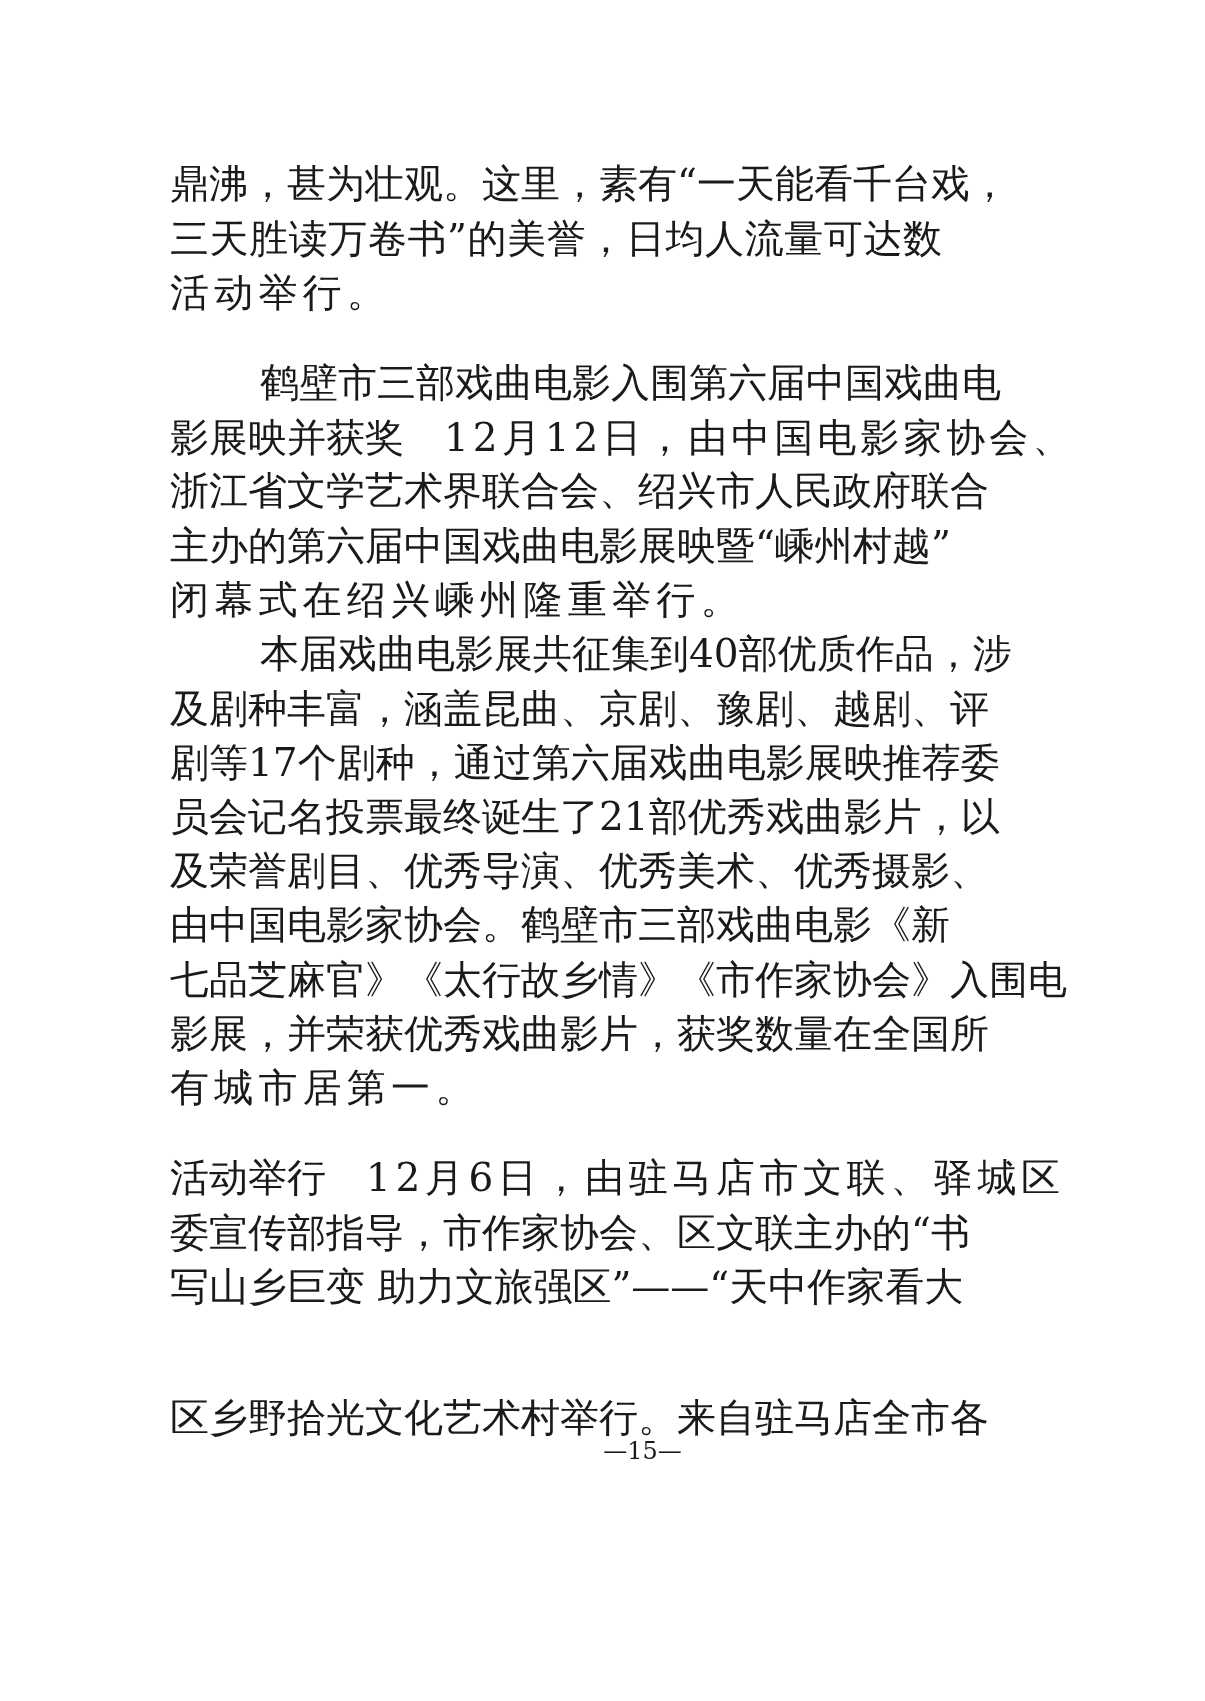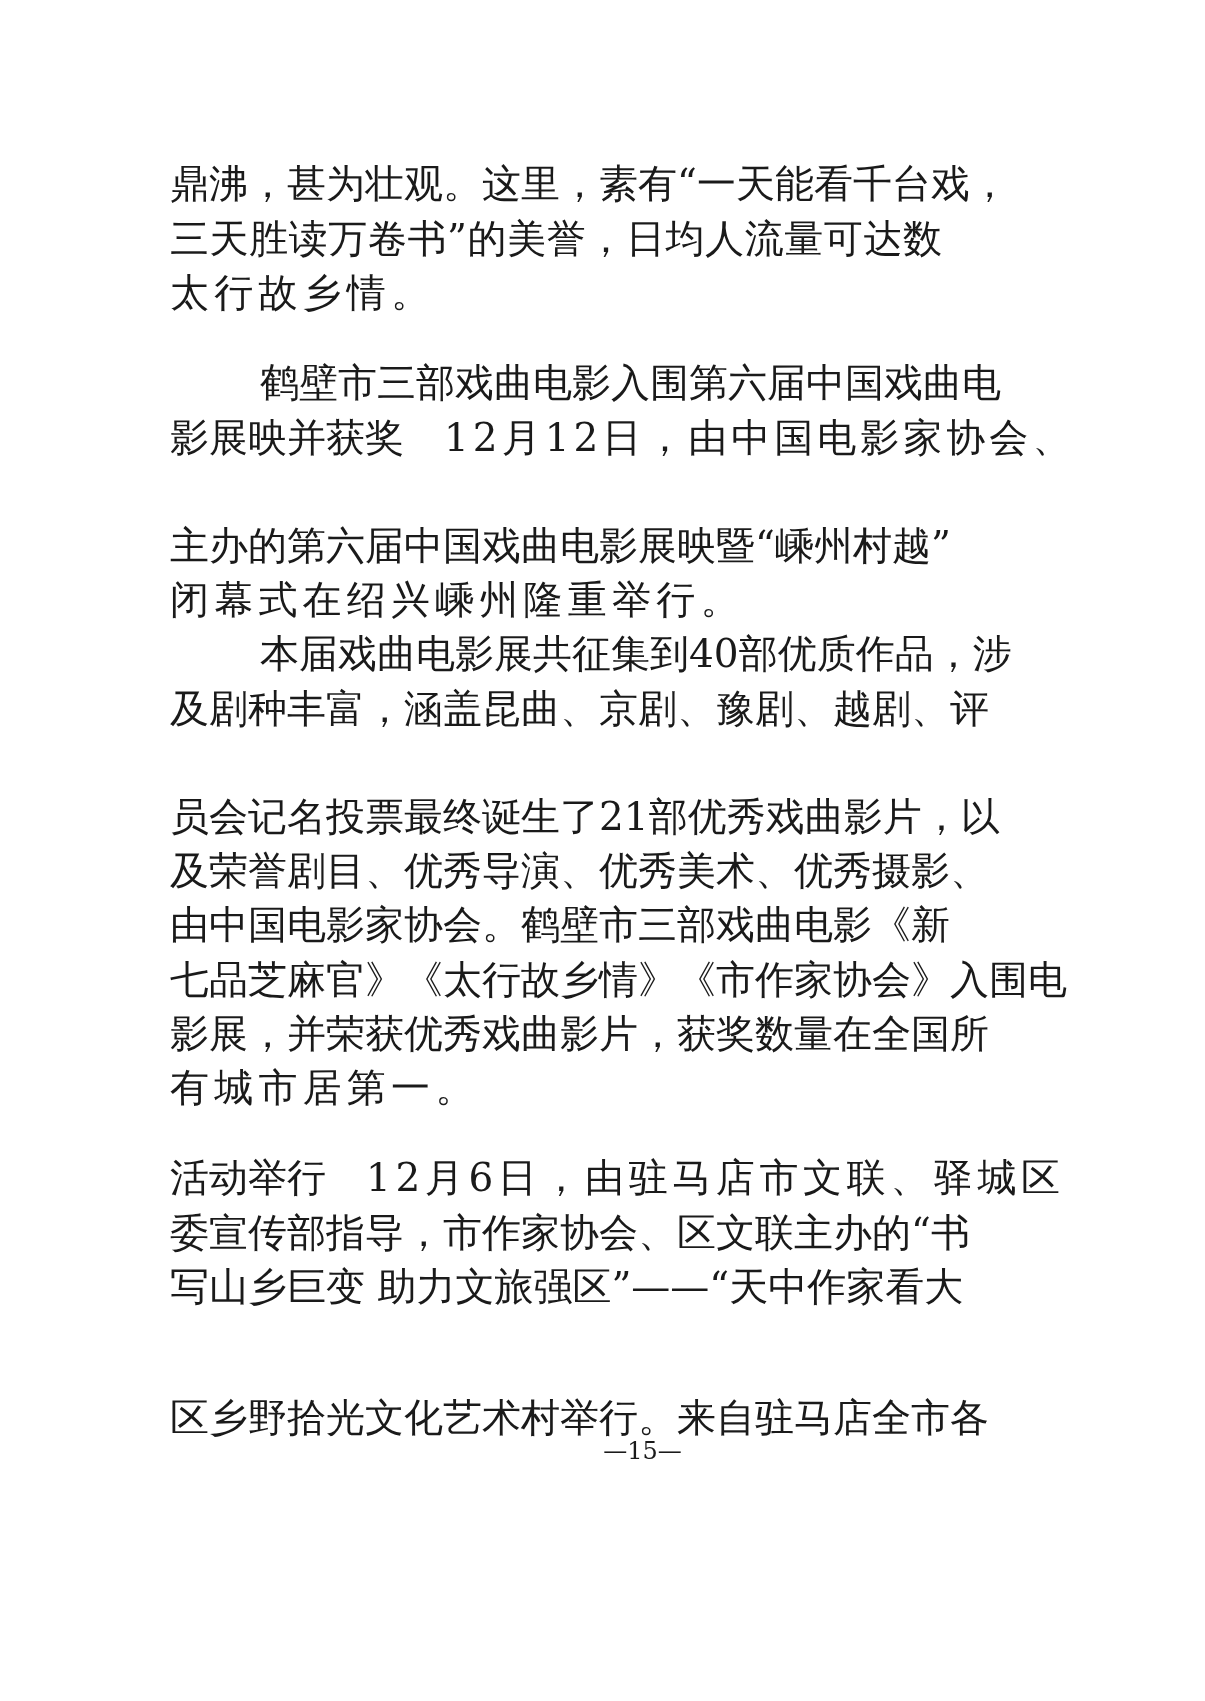--- a/index.html
+++ b/index.html
@@ -62,31 +62,33 @@
       padding-left: 40px;
     }
   </style>
 </head>
 <body>
 
 <div class="page">
 
   <div class="line justify" style="top:157px">鼎沸，甚为壮观。这里，素有“一天能看千台戏，</div>
   <div class="line justify" style="top:212px">三天胜读万卷书”的美誉，日均人流量可达数</div>
-  <div class="line" style="top:266px">太行故乡情。</div>
+  <div class="line" style="top:266px">活动举行。</div>
 
   <div class="line indent justify bold" style="top:356px">鹤壁市三部戏曲电影入围第六届中国戏曲电</div>
   <div class="line" style="top:411px; letter-spacing:0">
     <span class="bold">影展映并获奖</span><span class="gap"></span><span style="letter-spacing:4px">12月12日，由中国电影家协会、</span>
   </div>
+  <div class="line justify" style="top:464px">浙江省文学艺术界联合会、绍兴市人民政府联合</div>
   <div class="line justify" style="top:519px">主办的第六届中国戏曲电影展映暨“嵊州村越”</div>
   <div class="line" style="top:573px">闭幕式在绍兴嵊州隆重举行。</div>
 
   <div class="line indent justify" style="top:627px">本届戏曲电影展共征集到40部优质作品，涉</div>
   <div class="line justify" style="top:682px">及剧种丰富，涵盖昆曲、京剧、豫剧、越剧、评</div>
+  <div class="line justify" style="top:736px">剧等17个剧种，通过第六届戏曲电影展映推荐委</div>
   <div class="line justify" style="top:790px">员会记名投票最终诞生了21部优秀戏曲影片，以</div>
   <div class="line justify" style="top:844px">及荣誉剧目、优秀导演、优秀美术、优秀摄影、</div>
   <div class="line justify" style="top:898px">由中国电影家协会。鹤壁市三部戏曲电影《新</div>
   <div class="line justify" style="top:953px">七品芝麻官》《太行故乡情》《市作家协会》入围电</div>
   <div class="line justify" style="top:1007px">影展，并荣获优秀戏曲影片，获奖数量在全国所</div>
   <div class="line" style="top:1061px">有城市居第一。</div>
 
   <div class="line" style="top:1151px; letter-spacing:0">
     <span class="bold">活动举行</span><span class="gap"></span><span style="letter-spacing:4.6px">12月6日，由驻马店市文联、驿城区</span>
   </div>

